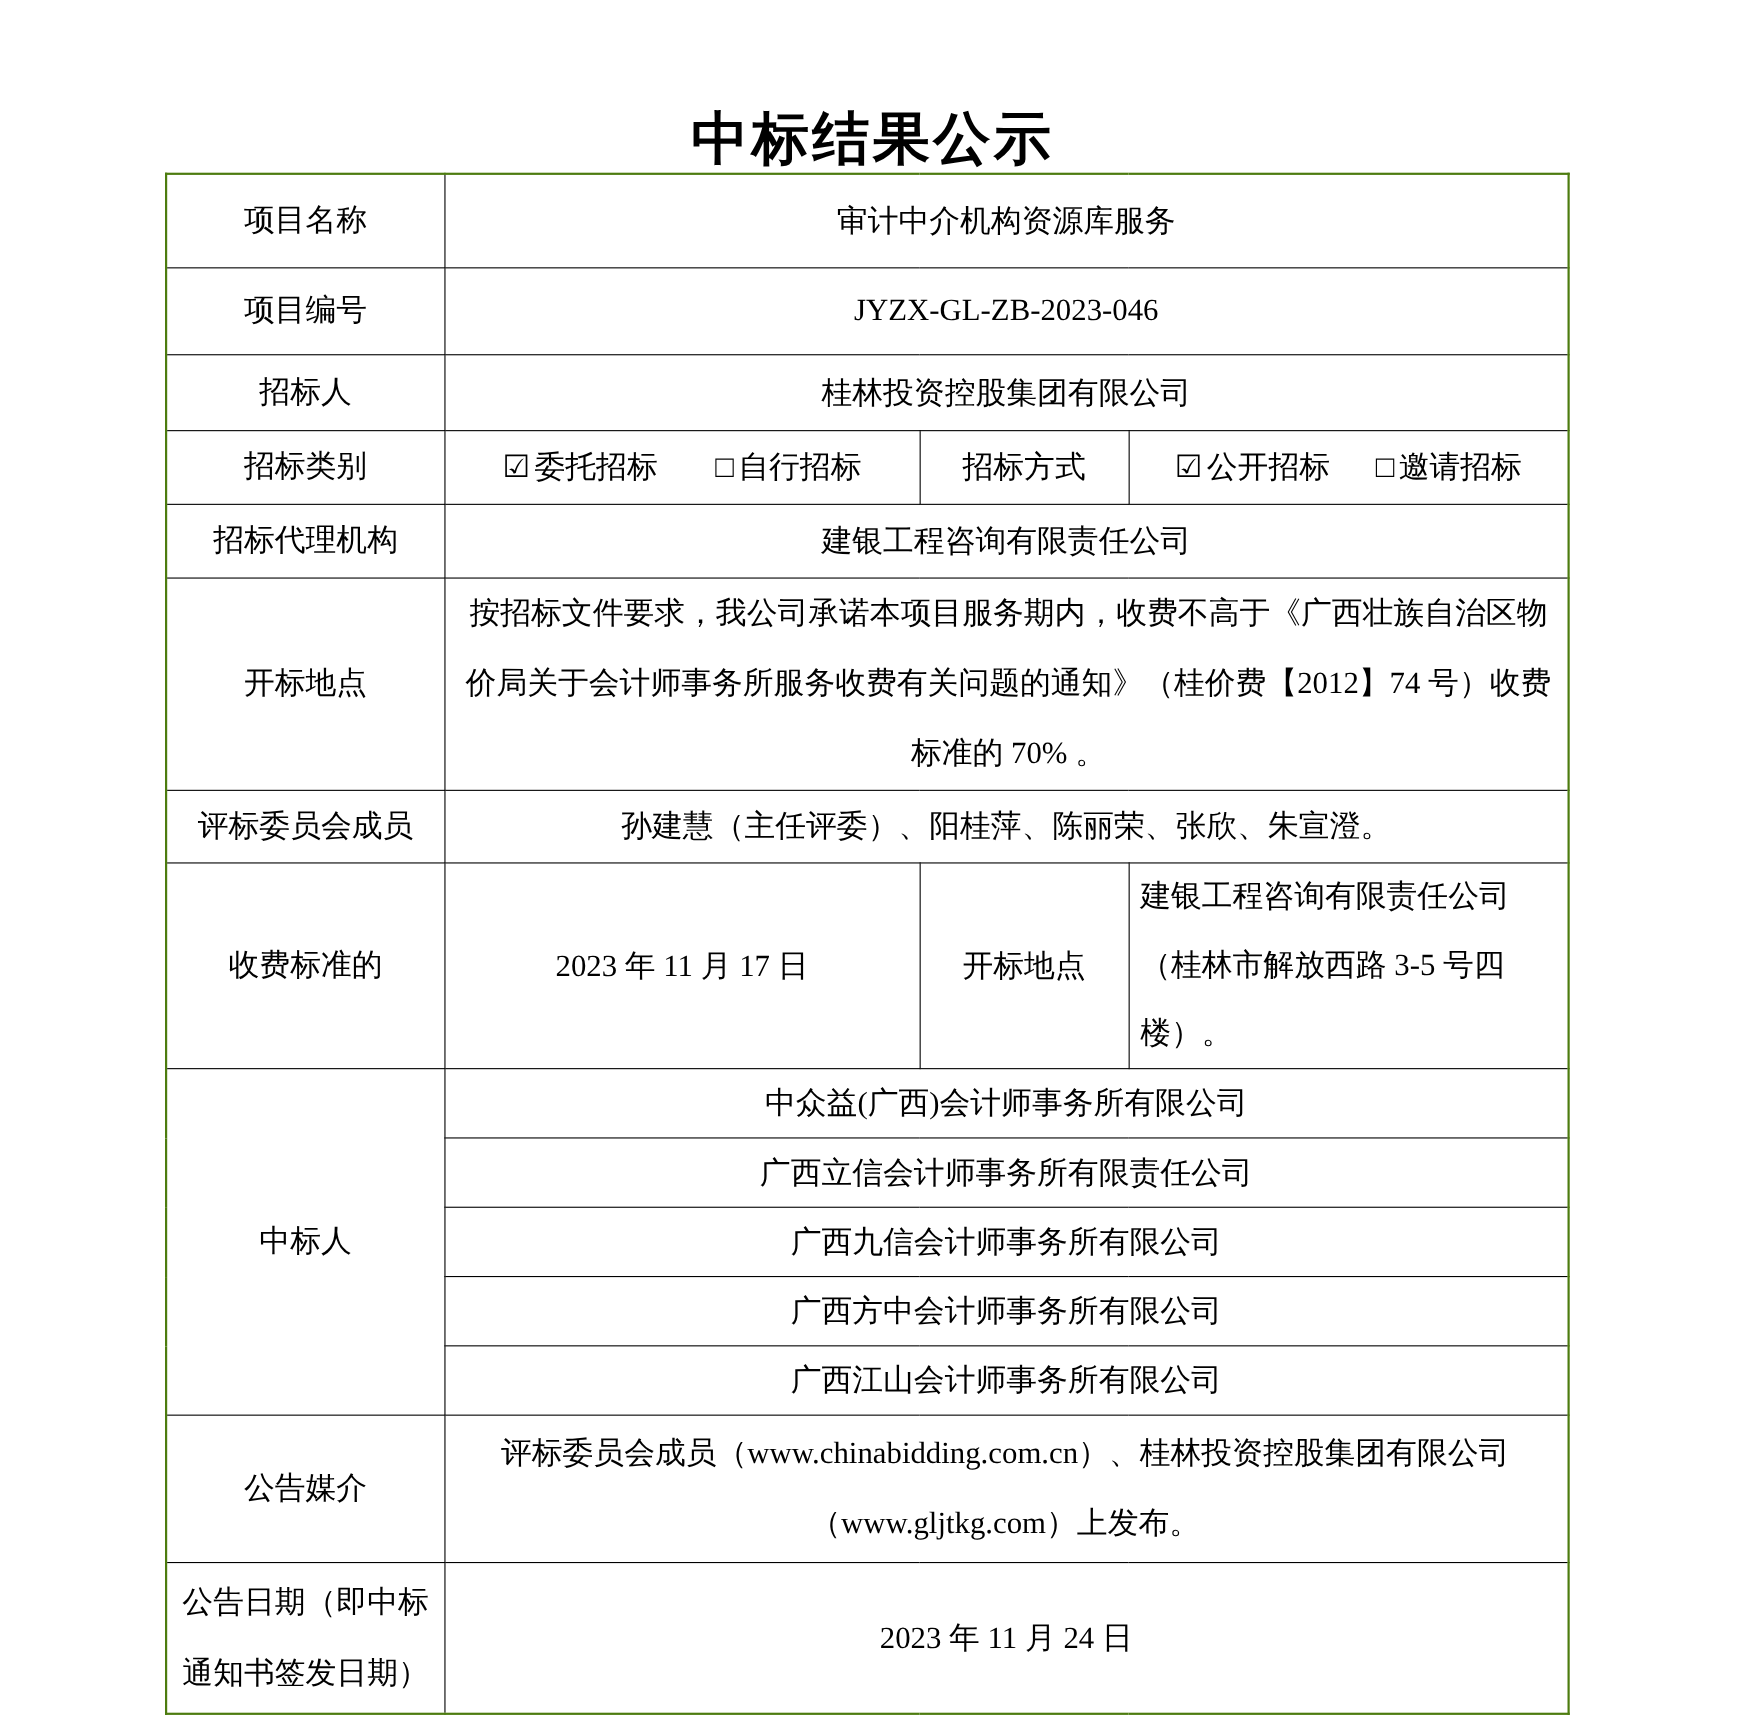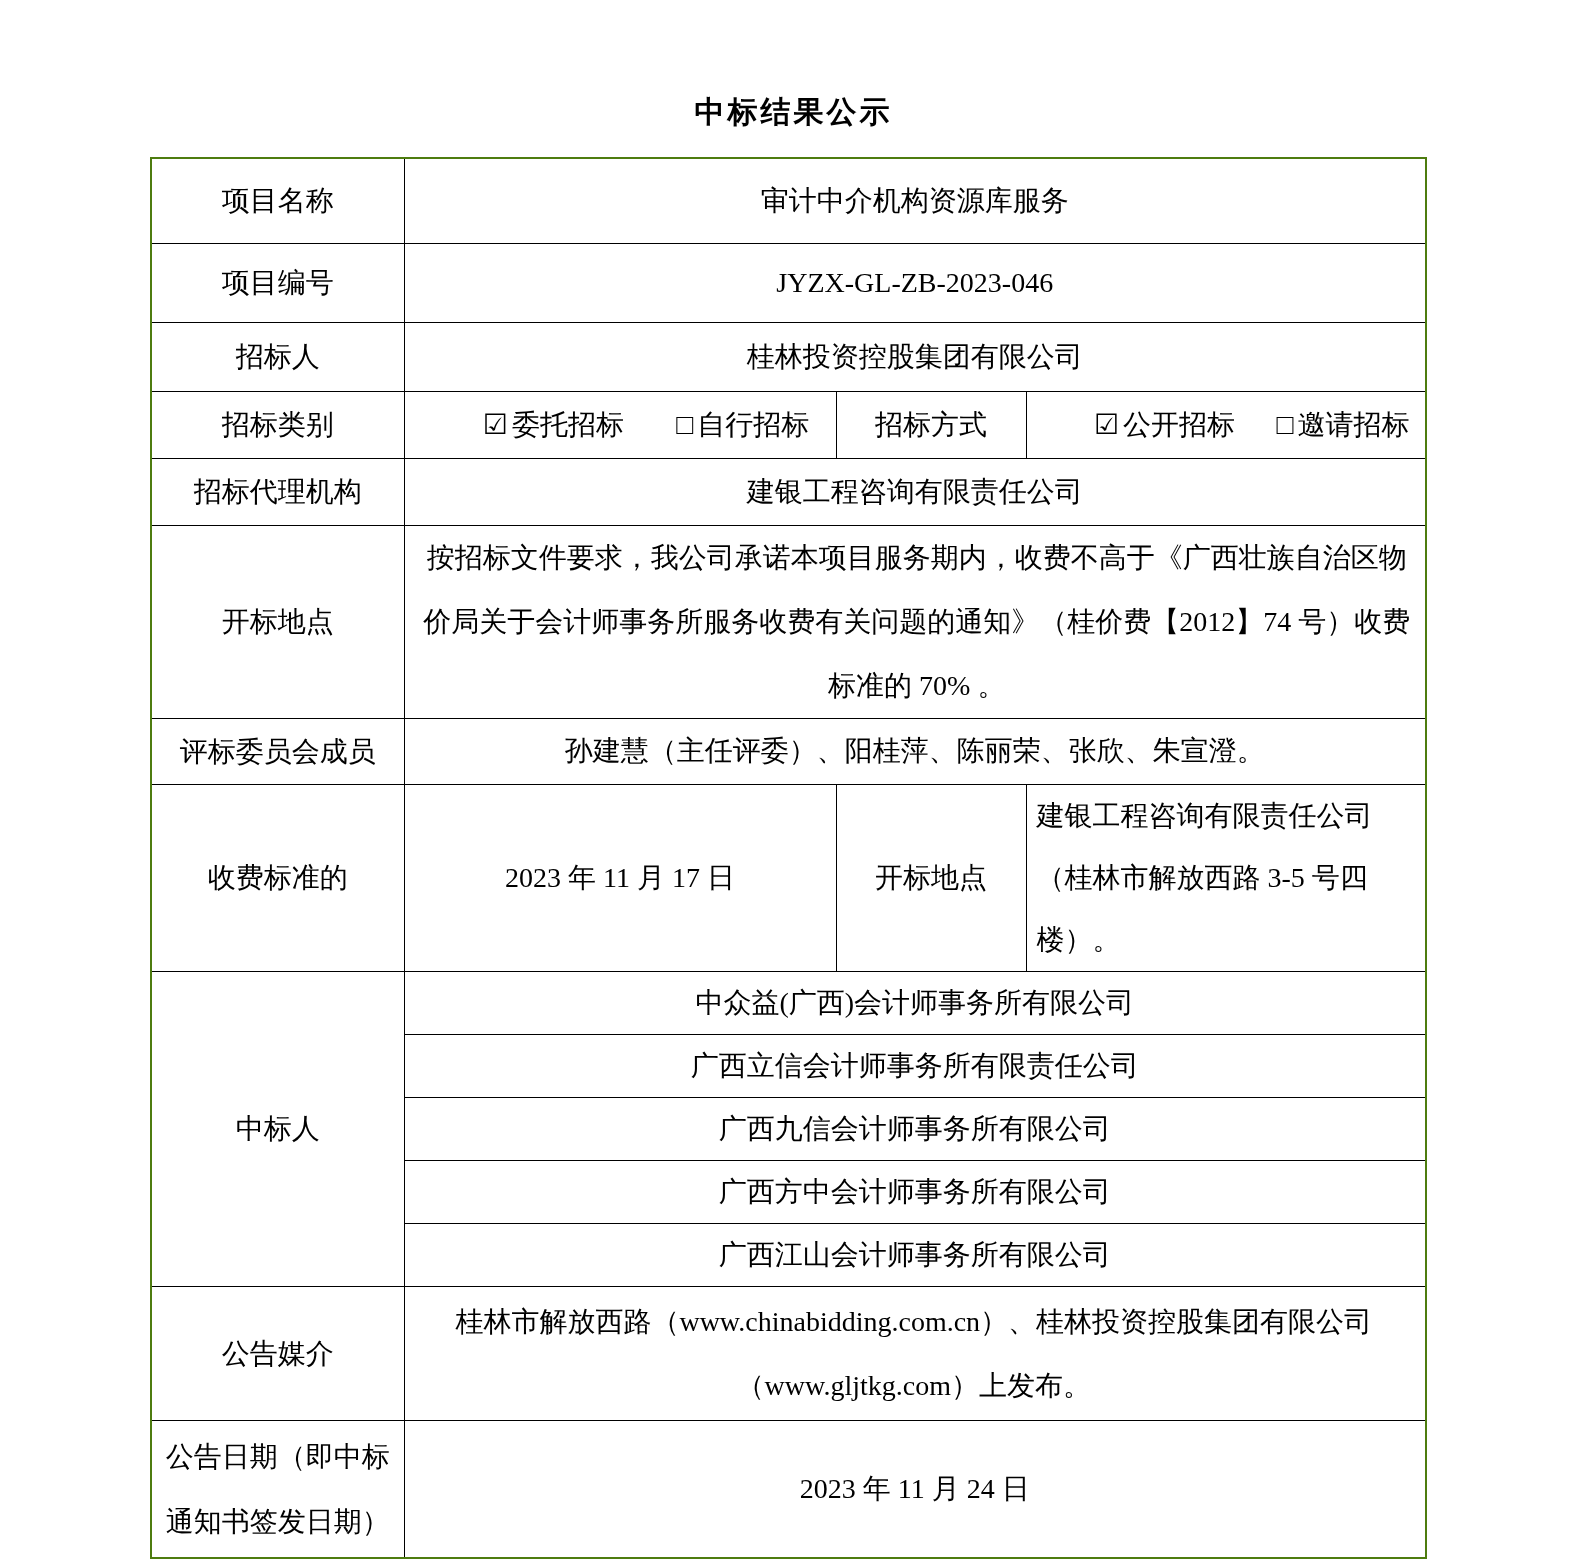--- a/index.html
+++ b/index.html
@@ -18,21 +18,21 @@
     background: #ffffff;
     overflow: hidden;
   }
   .title {
     position: absolute;
     top: 92px;
     left: 0;
     width: 100%;
     margin: 0;
     text-align: center;
-    font-size: 30px;
+    font-size: 52px;
     font-weight: 600;
     letter-spacing: 3px;
     font-family: "Liberation Sans", "DejaVu Sans", sans-serif;
   }
   table.doc-table {
     position: absolute;
     top: 157px;
     left: 150px;
     width: 1275px;
     border-collapse: collapse;
@@ -58,21 +58,20 @@
     text-align: left;
     padding-left: 10px;
     padding-right: 6px;
     line-height: 62px;
   }
   .checks {
     display: flex;
     justify-content: space-evenly;
     align-items: center;
     width: 100%;
-    margin-left: 26px;
   }
   .opt { white-space: nowrap; }
   .opt .box { margin-right: 4px; }
   
   .r-name td    { height: 84px; }
   .r-no td      { height: 78px; }
   .r-tenderee td{ height: 68px; }
   .r-cat td     { height: 58px; }
   .r-agency td  { height: 64px; }
   .r-scope td   { height: 188px; }
@@ -164,21 +163,21 @@
     </tr>
     <tr class="r-winner">
       <td colspan="3">广西方中会计师事务所有限公司</td>
     </tr>
     <tr class="r-winner">
       <td colspan="3">广西江山会计师事务所有限公司</td>
     </tr>
 
     <tr class="r-media">
       <td class="label">公告媒介</td>
-      <td colspan="3" class="value-left" style="padding-left:10px">桂林市解放西路（www.chinabidding.com.cn）、桂林投资控股集团有限公司（www.gljtkg.com）上发布。</td>
+      <td colspan="3" class="value-left" style="padding-left:10px">评标委员会成员（www.chinabidding.com.cn）、桂林投资控股集团有限公司（www.gljtkg.com）上发布。</td>
     </tr>
 
     <tr class="r-date">
       <td class="label">公告日期（即中标通知书签发日期）</td>
       <td colspan="3">2023 年 11 月 24 日</td>
     </tr>
 
   </tbody>
     </table>
 </div>

